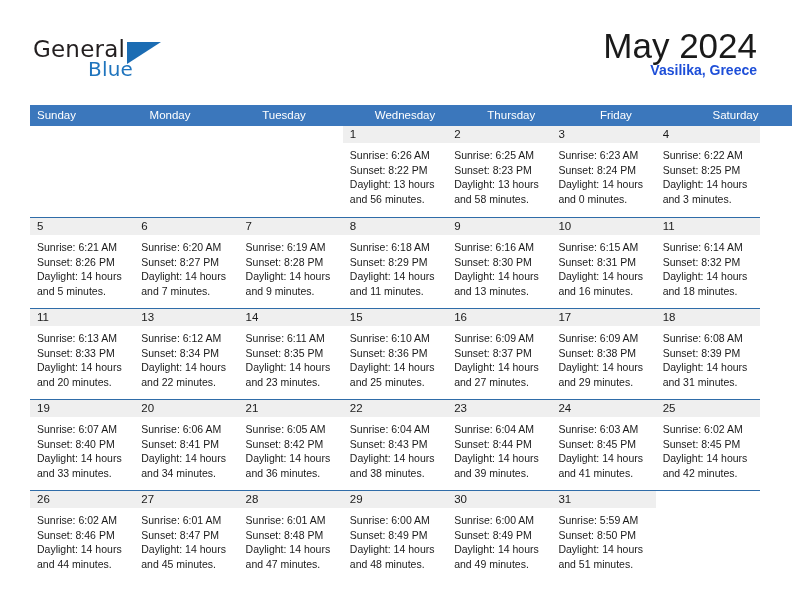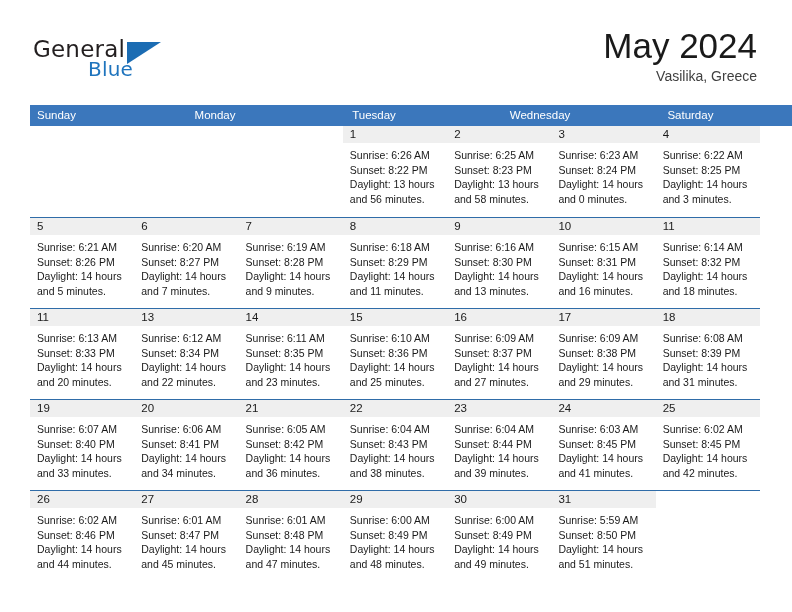--- a/index.html
+++ b/index.html
@@ -74,24 +74,23 @@
     text-align: right;
   }
   .cal-title {
     font-size: 35px;
     color: #1a1a1a;
     font-weight: 400;
     line-height: 32px;
     white-space: nowrap;
   }
   .cal-subtitle {
-    margin-top: 6px;
     font-size: 14px;
-    color: #404040;
-    font-weight: 400;
+    color: #1d4ed8;
+    font-weight: 700;
     line-height: 17px;
     white-space: nowrap;
   }
 
   
   .calendar {
     position: absolute;
     left: 30px;
     top: 105px;
     width: 730px;
@@ -178,20 +177,22 @@
     </div>
 
   </div>
 
   <div class="calendar">
     <div class="weekday-row" id="weekday-row">
         <div class="weekday">Sunday</div>
         <div class="weekday">Monday</div>
         <div class="weekday">Tuesday</div>
         <div class="weekday">Wednesday</div>
+        <div class="weekday">Thursday</div>
+        <div class="weekday">Friday</div>
         <div class="weekday">Saturday</div>
       </div>
     <div id="weeks-container">
         <div class="week-row first">
           <div class="day-cell empty blank-head">
             <div class="day-head">
               <span class="day-num"></span>
             </div>
             <div class="day-body"></div>
           </div>

